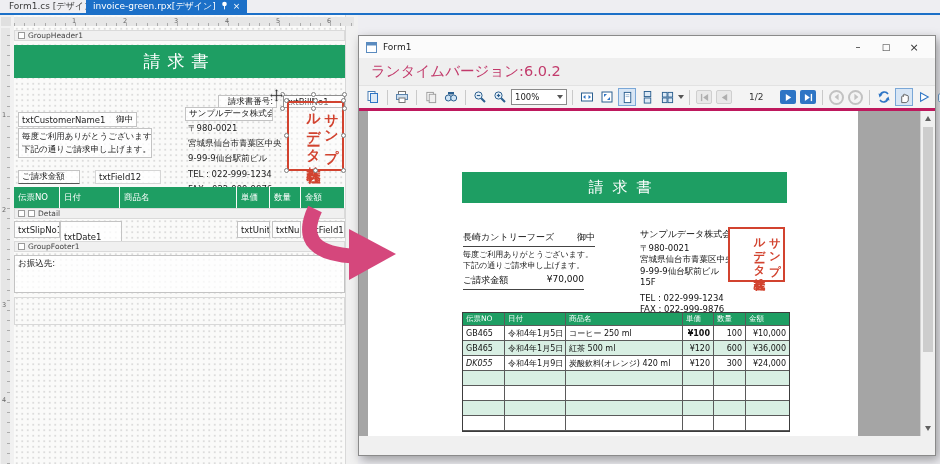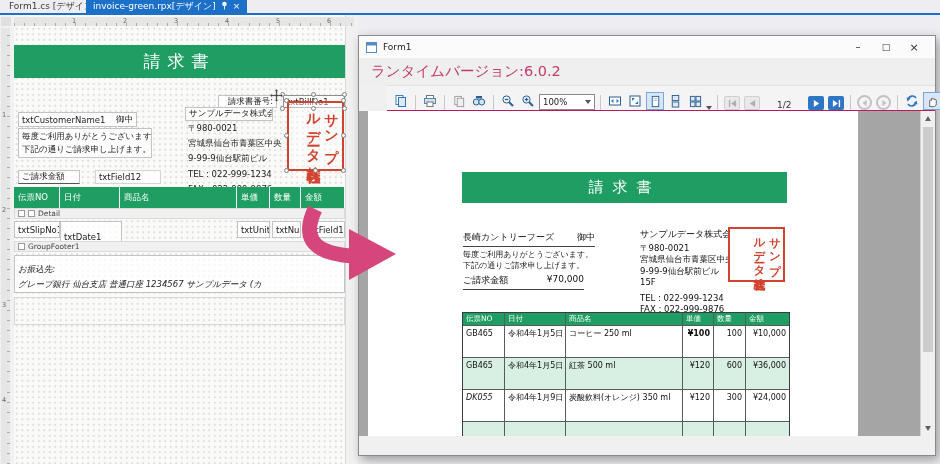--- a/index.html
+++ b/index.html
@@ -54,22 +54,22 @@
   
   .form1{position:absolute;left:358px;top:35px;width:578px;height:421px;background:#F0F0F0;border:1px solid #8A8A8A;
     box-sizing:border-box;box-shadow:3px 4px 10px rgba(0,0,0,.35);z-index:10;}
   .titlebar{height:22px;background:#FBFBFB;display:flex;align-items:center;padding:0 7px;gap:6px;font-size:9px;color:#222;}
   .wbtns{margin-left:auto;display:flex;}
   .wbtn{width:28px;text-align:center;font-size:10px;color:#333;}
   .wbtn-min::after{content:"–";}
   .wbtn-max::after{content:"□";font-size:9px;}
   .wbtn-close::after{content:"×";font-size:11px;}
   .runtime{height:27px;background:#EFEFEF;display:flex;align-items:center;padding-left:12px;color:#C23A6B;font-size:14.5px;}
-  .toolbar{height:26px;background:#F4F4F4;border-top:1px solid #E2E2E2;border-bottom:1px solid #be185d;
-    display:flex;align-items:flex-end;padding:0 5px;gap:2px;box-sizing:border-box;margin-left:28px;}
+  .toolbar{height:26px;background:#F4F4F4;border-top:1px solid #E2E2E2;border-bottom:3px solid #be185d;
+    display:flex;align-items:center;padding:0 5px;gap:2px;box-sizing:border-box;}
   .tbtn{width:18px;height:18px;display:flex;align-items:center;justify-content:center;flex:none;border:1px solid transparent;box-sizing:border-box;}
   .tbtn.sel{background:#D8E6F5;border:1px solid #7AA7D7;}
   .tsep{width:1px;height:15px;background:#C9C9C9;margin:0 3px;flex:none;}
   .combo{width:56px;height:16px;background:#fff;border:1px solid #8A8A8A;font-size:8.5px;color:#222;
     display:flex;align-items:center;justify-content:space-between;padding:0 3px;box-sizing:border-box;flex:none;}
   .caret{width:0;height:0;border-left:3px solid transparent;border-right:3px solid transparent;border-top:4px solid #555;}
   .pageind{font-size:9px;color:#333;margin:0 14px;flex:none;}
   .navbtn{width:16px;height:14px;border-radius:2px;display:flex;align-items:center;justify-content:center;flex:none;margin:0 1px;}
   .navbtn.gray{background:#E9E9E9;border:1px solid #CFCFCF;box-sizing:border-box;}
   .navbtn.blue{background:#2E75C5;}
@@ -89,21 +89,21 @@
   .pbillno{position:absolute;left:219px;top:99px;width:200px;text-align:right;font-size:8.5px;color:#222;}
   .pbillno .gap{display:inline-block;width:10px;}
   .prow-ul{position:absolute;left:95px;width:132px;border-bottom:1px solid #444;display:flex;justify-content:space-between;font-size:9px;color:#111;padding-bottom:2px;}
   .pgreet{position:absolute;left:95px;font-size:8px;color:#222;white-space:nowrap;}
   .pcompany{position:absolute;left:272px;top:118px;font-size:8.5px;color:#111;line-height:11.5px;white-space:nowrap;}
   .pcompany .cname{font-size:9px;margin-bottom:2px;}
   .pcompany .telfax{margin-top:4px;}
   .pstamp{position:absolute;left:360px;top:116px;width:57px;height:55px;border:2px solid #D2432F;box-sizing:border-box;
     color:#D2432F;font-weight:bold;font-size:11.5px;writing-mode:vertical-rl;line-height:15.5px;padding:1px;background:#fff;}
   .ptable{position:absolute;left:94px;top:201px;width:326px;border:1px solid #3c3c3c;box-sizing:content-box;}
-  .pvrow{display:flex;height:32px;}
+  .pvrow{display:flex;height:15px;}
   .pvrow.hdr{height:13px;}
   .pvcell{box-sizing:border-box;border-right:1px solid #5a5a5a;border-bottom:1px solid #5a5a5a;font-size:8px;
     line-height:15px;padding:0 3px;overflow:hidden;white-space:nowrap;color:#111;flex:none;}
   .pvrow.hdr .pvcell{background:#1E9E63;color:#fff;font-size:7.5px;line-height:12px;}
   .pvrow.green .pvcell{background:#D8EFE3;}
   .pvcell.r{text-align:right;}
   .pvcell:last-child{border-right:none;}
 </style>
 </head>
 <body>
@@ -138,20 +138,24 @@
       <span class="hnum" style="left:262px">5</span>
       <span class="hnum" style="left:313px">6</span>
     </div>
     <div class="vruler">
       <span class="vnum" style="top:83px">1</span>
       <span class="vnum" style="top:178px">2</span>
       <span class="vnum" style="top:273px">3</span>
       <span class="vnum" style="top:368px">4</span>
     </div>
 
+    <div class="dsec" style="top:15px;">
+      <span class="secico"></span>
+      <span>GroupHeader1</span>
+    </div>
 
     <div class="dband">
       <span>請求書</span>
     </div>
 
     <div class="fbox" style="left:218px;top:80px;width:59px;height:13px;justify-content:flex-end;">
       <span>請求書番号:</span>
     </div>
     <div class="fbox" style="left:283px;top:80px;width:62px;height:13px;border-color:#8f8f8f;">
       <span>txtBillNo1</span>
@@ -229,23 +233,22 @@
         <span>txtNum</span>
       </div>
     <div class="fbox" style="left:303px;top:206px;width:42px;height:17px;">
         <span>txtField11</span>
       </div>
 
     <div class="dsec" style="top:226px;">
       <span class="secico"></span>
       <span>GroupFooter1</span>
     </div>
-    <div class="fbox" style="left:14px;top:240px;width:331px;height:38px;flex-direction:column;align-items:flex-start;justify-content:flex-end;line-height:15px;font-style:italic;">
+    <div class="fbox" style="left:14px;top:240px;width:331px;height:38px;flex-direction:column;align-items:flex-start;justify-content:flex-start;line-height:15px;">
       <span>お振込先:</span>
-      <span>グレープ銀行 仙台支店 普通口座 1234567 サンプルデータ (カ</span>
     </div>
     <div class="fbox" style="left:14px;top:282px;width:331px;height:28px;border-color:#D8D8D8;background:transparent;"></div>
   </div>
 
   <div class="form1">
     <div class="titlebar">
       <svg width="11" height="11" viewBox="0 0 11 11">
         <rect x="0.5" y="0.5" width="10" height="10" fill="#fff" stroke="#5A8BBF"></rect>
         <rect x="0.5" y="0.5" width="10" height="3" fill="#5A8BBF"></rect>
       </svg>
@@ -458,21 +461,21 @@
               <span class="pvcell" style="width: 42px;">GB465</span>
               <span class="pvcell" style="width: 61px;">令和4年1月5日</span>
               <span class="pvcell" style="width: 117px;">紅茶 500 ml</span>
               <span class="pvcell r" style="width: 31px;">¥120</span>
               <span class="pvcell r" style="width: 32px;">600</span>
               <span class="pvcell r" style="width: 43px;">¥36,000</span>
             </div>
             <div class="pvrow">
               <span class="pvcell" style="width: 42px; font-style: italic;">DK055</span>
               <span class="pvcell" style="width: 61px;">令和4年1月9日</span>
-              <span class="pvcell" style="width: 117px;">炭酸飲料(オレンジ) 350 ml</span>
+              <span class="pvcell" style="width: 117px;">炭酸飲料(オレンジ) 420 ml</span>
               <span class="pvcell r" style="width: 31px;">¥120</span>
               <span class="pvcell r" style="width: 32px;">300</span>
               <span class="pvcell r" style="width: 43px;">¥24,000</span>
             </div>
             <div class="pvrow green">
               <span class="pvcell" style="width: 42px;"></span>
               <span class="pvcell" style="width: 61px;"></span>
               <span class="pvcell" style="width: 117px;"></span>
               <span class="pvcell r" style="width: 31px;"></span>
               <span class="pvcell r" style="width: 32px;"></span>

